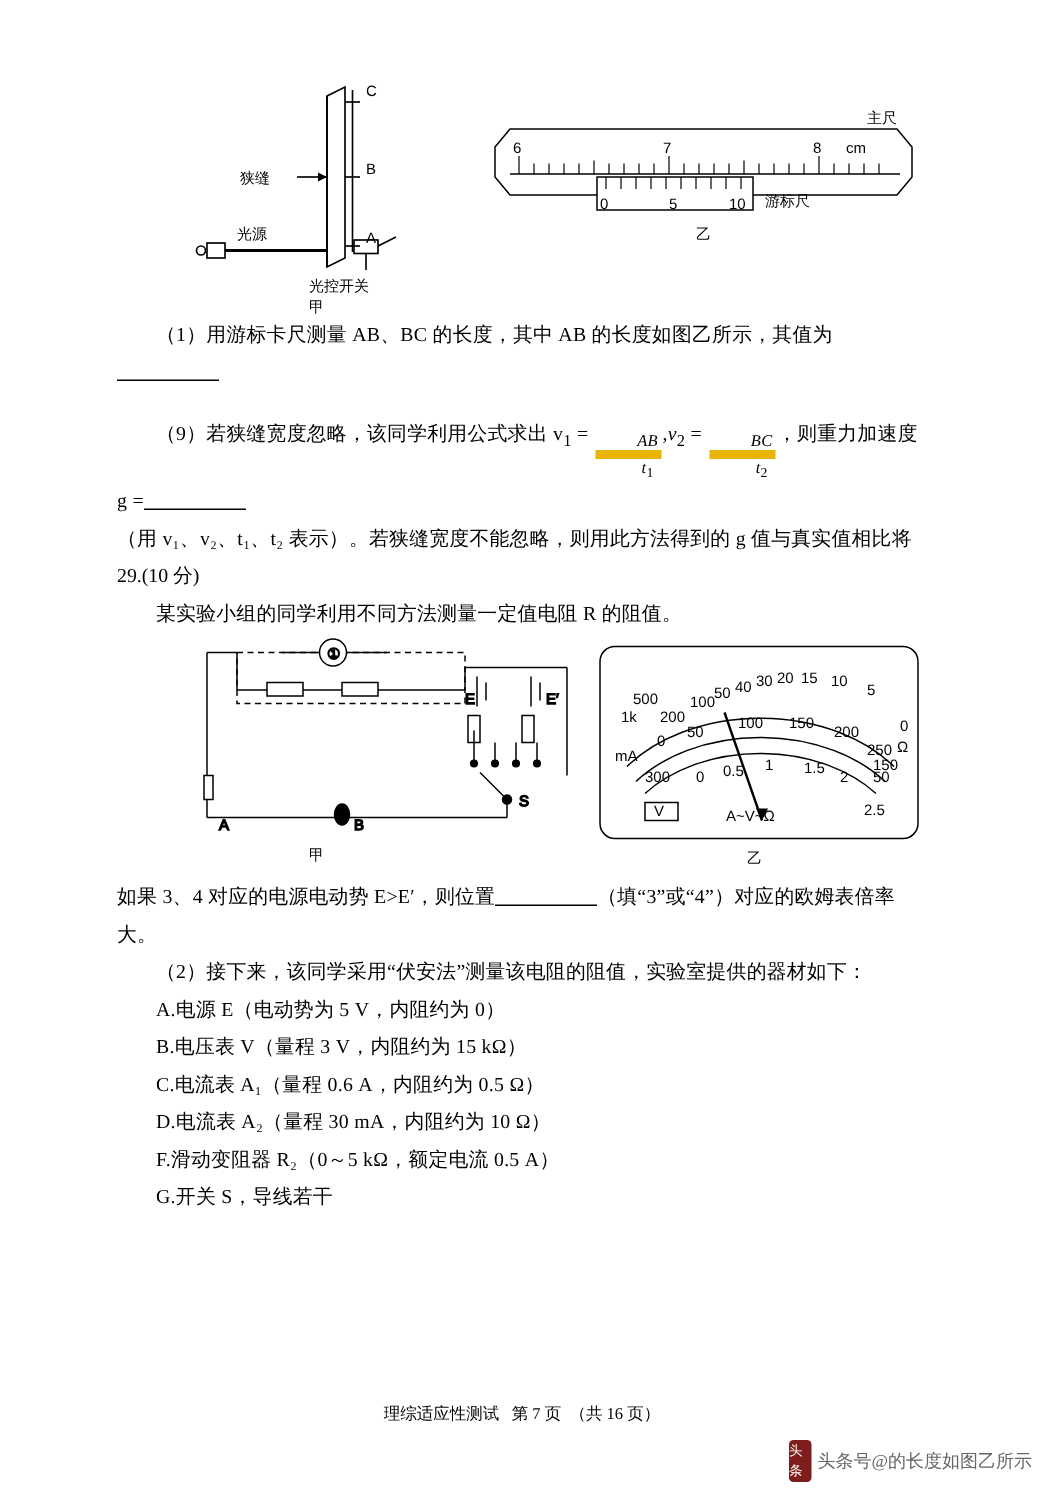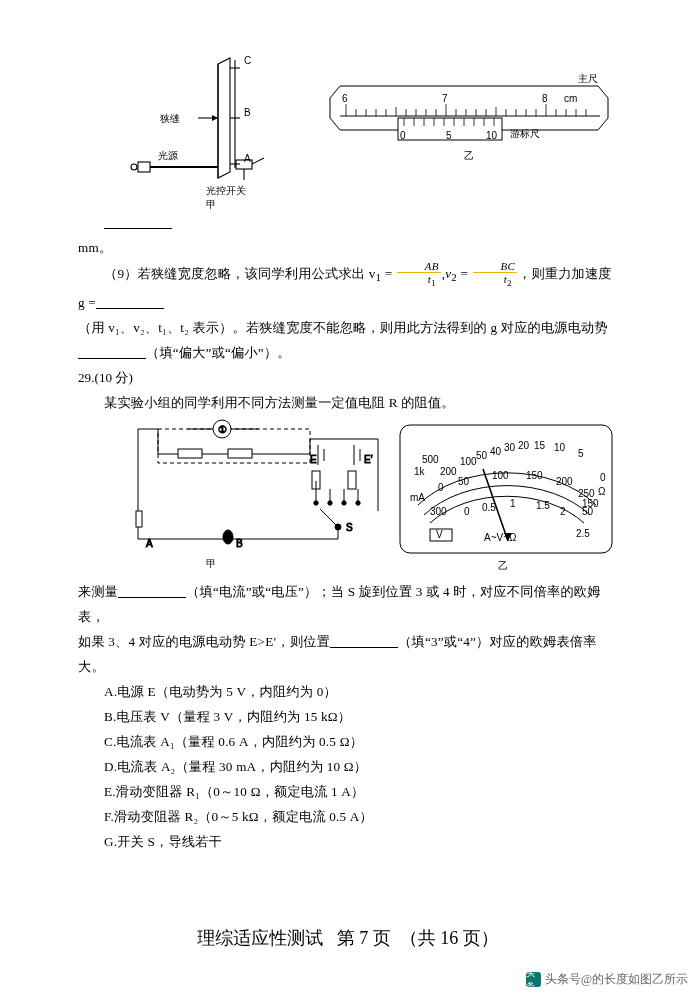--- a/index.html
+++ b/index.html
@@ -47,43 +47,43 @@
   .b-mid{ width:56px; }
   i.v{ font-family:"Liberation Serif", serif; font-style:italic; }
   .frac{
     display:inline-block;
     vertical-align:middle;
     text-align:center;
     font-size:11px;
     line-height:12px;
     margin:0 1px;
   }
-  .frac .num{ display:block; border-bottom:1px solid #eab308; padding:0 2px;}
+  .frac .num{ display:block; border-bottom:6px solid #eab308; padding:0 2px;margin-top:28px;}
   .frac .den{ display:block; padding:0 2px;}
   .fig2{
     position:relative;
     height:160px;
     width:540px;
     margin-top:4px;
   }
   .footer{
     position:absolute;
     left:0;right:0;
     bottom:44px;
     text-align:center;
-    font-size:18px;
+    font-size:11px;
   }
   .watermark{
     position:absolute;
     right:8px;bottom:6px;
     display:flex;align-items:center;
     font-size:12px;color:#666;
   }
   .wm-badge{
-    width:15px;height:15px;border-radius:3px;background:#0f766e;
+    width:15px;height:28px;border-radius:3px;background:#7f1d1d;
     color:#fff;font-size:9px;display:flex;align-items:center;justify-content:center;
     margin-right:4px;
   }
   svg{ display:block; }
   .lbl{ font-size:10px; font-family:"Liberation Sans", sans-serif;}
 </style>
 </head>
 <body>
 
 <div class="page">
@@ -178,36 +178,30 @@
         <text class="lbl" x="500" y="36">主尺</text>
         <text class="lbl" x="322" y="93">0</text>
         <text class="lbl" x="368" y="93">5</text>
         <text class="lbl" x="408" y="93">10</text>
         <text class="lbl" x="432" y="91">游标尺</text>
         <text class="lbl" x="386" y="113">乙</text>
       </svg>
     </div>
 
     <p class="para indent2">
-      <span class="blank b-long"></span>
-    </p>
-    <p class="para">
-      <span>mm。</span>
+      <span>（1）用游标卡尺测量 AB、BC 的长度，其中 AB 的长度如图乙所示，其值为</span><span class="blank b-long"></span>
     </p>
 
     <p class="para indent2">
       <span>（9）若狭缝宽度忽略，该同学利用公式求出 v</span><sub>1</sub> =
       <span class="frac"><span class="num"><i class="v">AB</i></span><span class="den"><i class="v">t</i><sub>1</sub></span></span>,<i class="v">v</i><sub>2</sub> =
       <span class="frac"><span class="num"><i class="v">BC</i></span><span class="den"><i class="v">t</i><sub>2</sub></span></span><span>，则重力加速度 g =</span><span class="blank b-long"></span>
     </p>
     <p class="para">
-      <span>（用 v₁、v₂、t₁、t₂ 表示）。若狭缝宽度不能忽略，则用此方法得到的 g 对应的电源电动势</span>
-    </p>
-    <p class="para">
-      <span class="blank b-long"></span><span>（填“偏大”或“偏小”）。</span>
+      <span>（用 v₁、v₂、t₁、t₂ 表示）。若狭缝宽度不能忽略，则用此方法得到的 g 值与真实值相比将</span>
     </p>
 
     <p class="q-head">29.(10 分)</p>
     <p class="para indent2">某实验小组的同学利用不同方法测量一定值电阻 R 的阻值。</p>
 
     <div class="fig2">
       <svg width="540" height="160" viewBox="0 0 540 160">
 
         <g stroke="#000" fill="none" stroke-width="1">
           <rect x="80" y="10" width="152" height="34" stroke-dasharray="4 3"></rect>
@@ -306,31 +300,28 @@
           <text x="458" y="90">1.5</text>
           <text x="482" y="96">2</text>
           <text x="498" y="118">2.5</text>
           <text x="406" y="122">A~V~Ω</text>
         </g>
         <text class="lbl" x="420" y="150">乙</text>
       </svg>
     </div>
 
     <p class="para">
-      <span>来测量</span><span class="blank b-long"></span><span>（填“电流”或“电压”）；当 S 旋到位置 3 或 4 时，对应不同倍率的欧姆表，</span>
-    </p>
-    <p class="para">
       <span>如果 3、4 对应的电源电动势 E&gt;E′，则位置</span><span class="blank b-long"></span><span>（填“3”或“4”）对应的欧姆表倍率大。</span>
     </p>
+    <p class="para indent2">（2）接下来，该同学采用“伏安法”测量该电阻的阻值，实验室提供的器材如下：</p>
 
     <p class="para indent2">A.电源 E（电动势为 5 V，内阻约为 0）</p>
     <p class="para indent2">B.电压表 V（量程 3 V，内阻约为 15 kΩ）</p>
     <p class="para indent2">C.电流表 A₁（量程 0.6 A，内阻约为 0.5 Ω）</p>
     <p class="para indent2">D.电流表 A₂（量程 30 mA，内阻约为 10 Ω）</p>
-    <p class="para indent2">E.滑动变阻器 R₁（0～10 Ω，额定电流 1 A）</p>
     <p class="para indent2">F.滑动变阻器 R₂（0～5 kΩ，额定电流 0.5 A）</p>
     <p class="para indent2">G.开关 S，导线若干</p>
 
   </div>
 
   <div class="footer">
     <span>理综适应性测试</span>&nbsp;&nbsp;
     <span>第 7 页</span>&nbsp;
     <span>（共 16 页）</span>
   </div>

